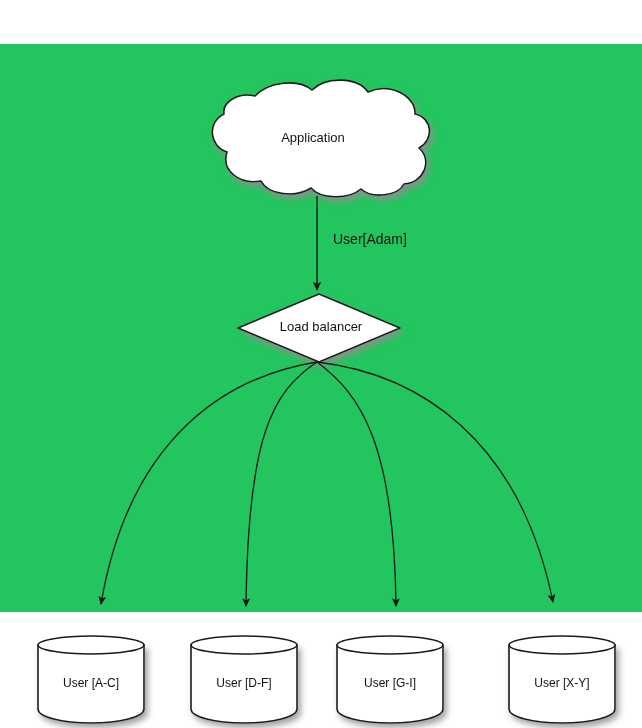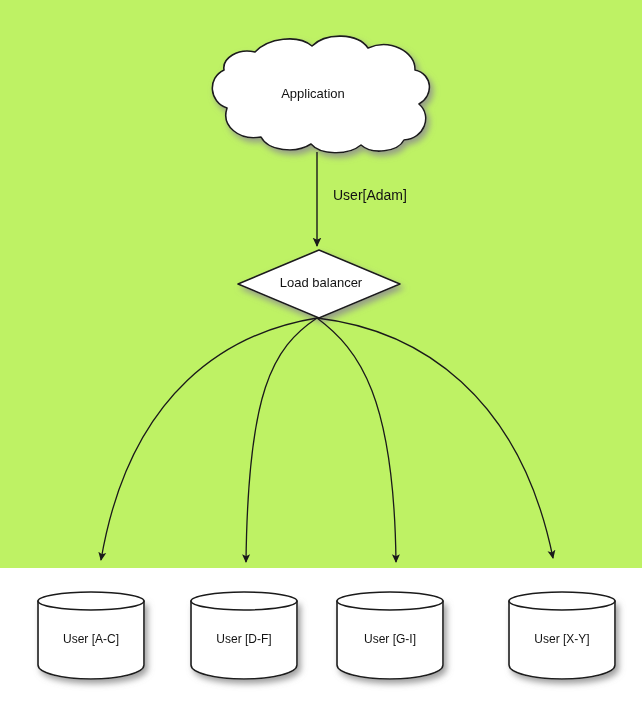--- a/index.html
+++ b/index.html
@@ -10,21 +10,22 @@
   body {
     width: 642px;
     height: 728px;
     font-family: "Liberation Sans", sans-serif;
     overflow: hidden;
   }
   #diagram-canvas {
     position: relative;
     width: 642px;
     height: 568px;
-    background: #bef264;
+    background: #22c55e;
+    margin-top: 44px;
   }
   svg.diagram-svg {
     display: block;
     width: 642px;
     height: 728px;
   }
   .node-shape {
     fill: #ffffff;
     stroke: #1a1a1a;
     stroke-width: 1.6;

